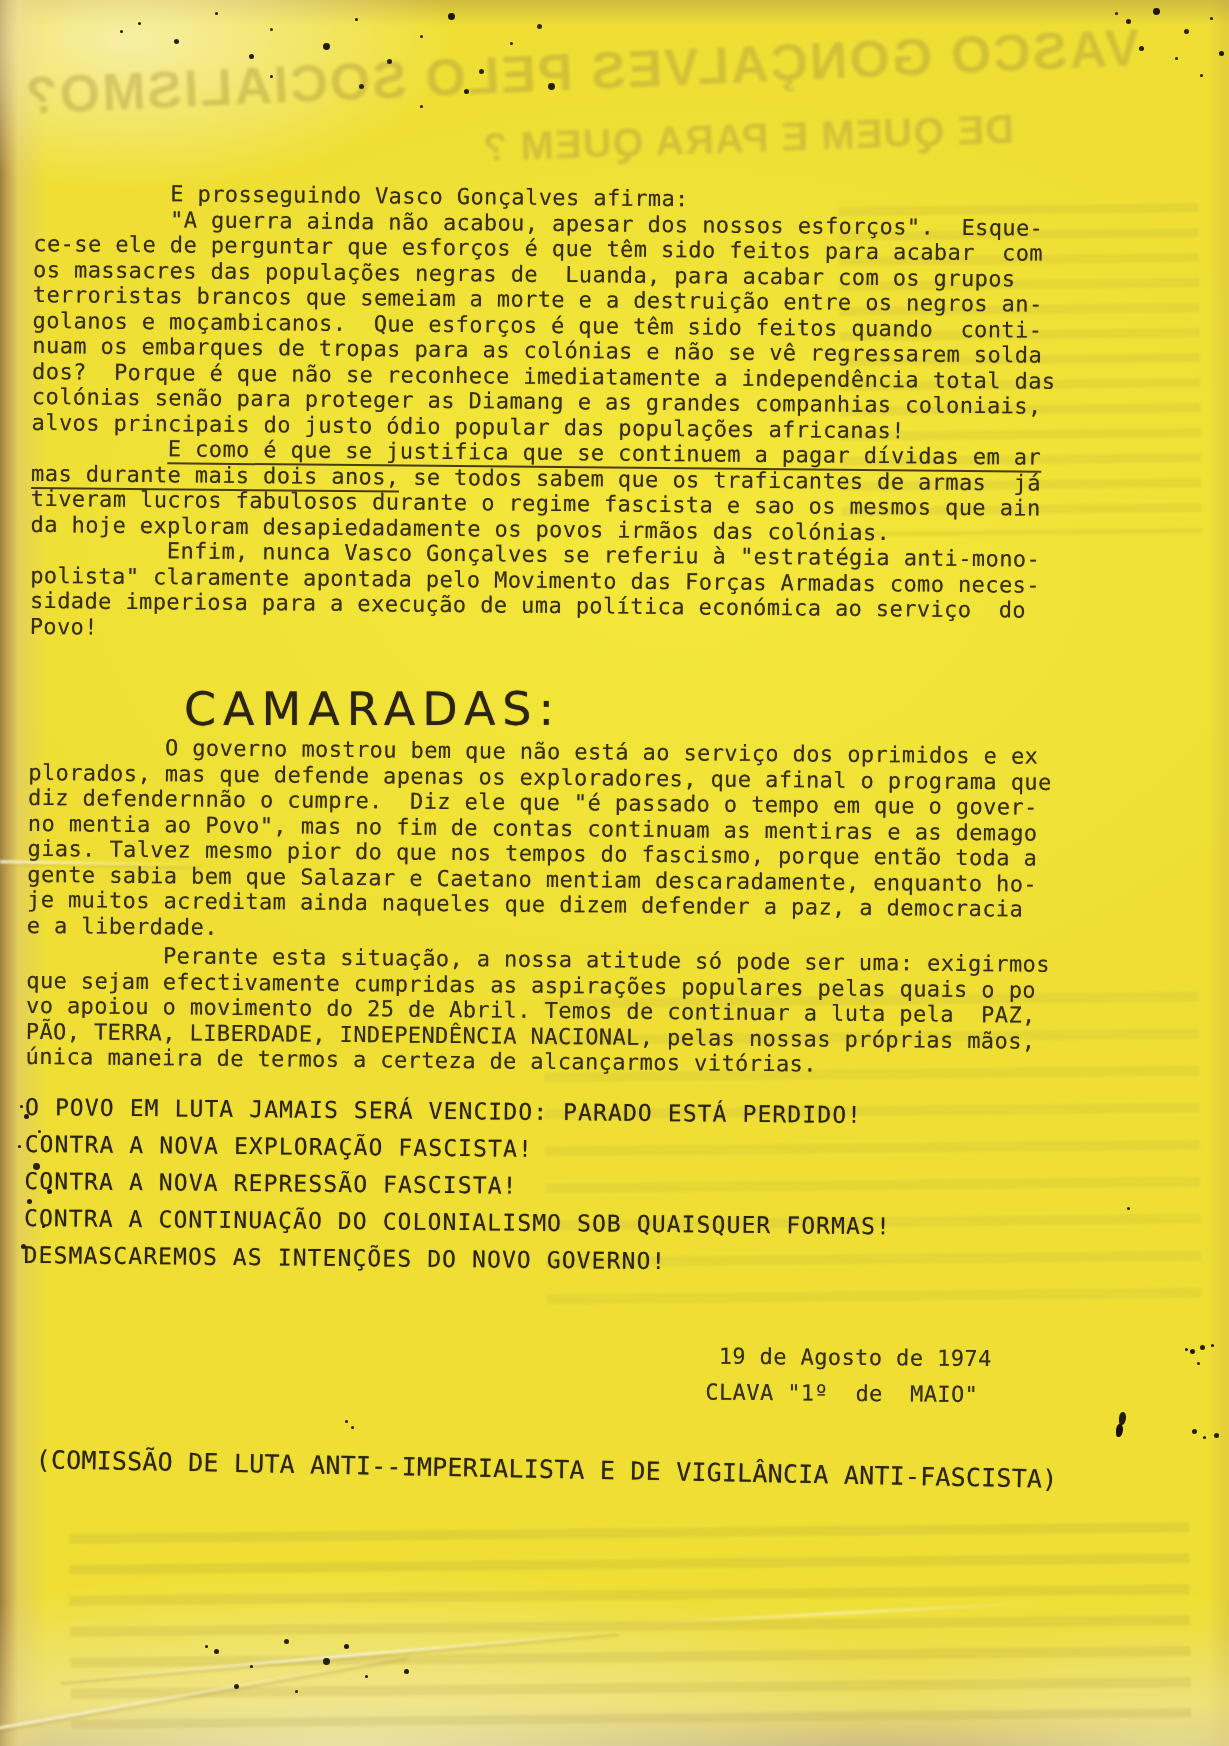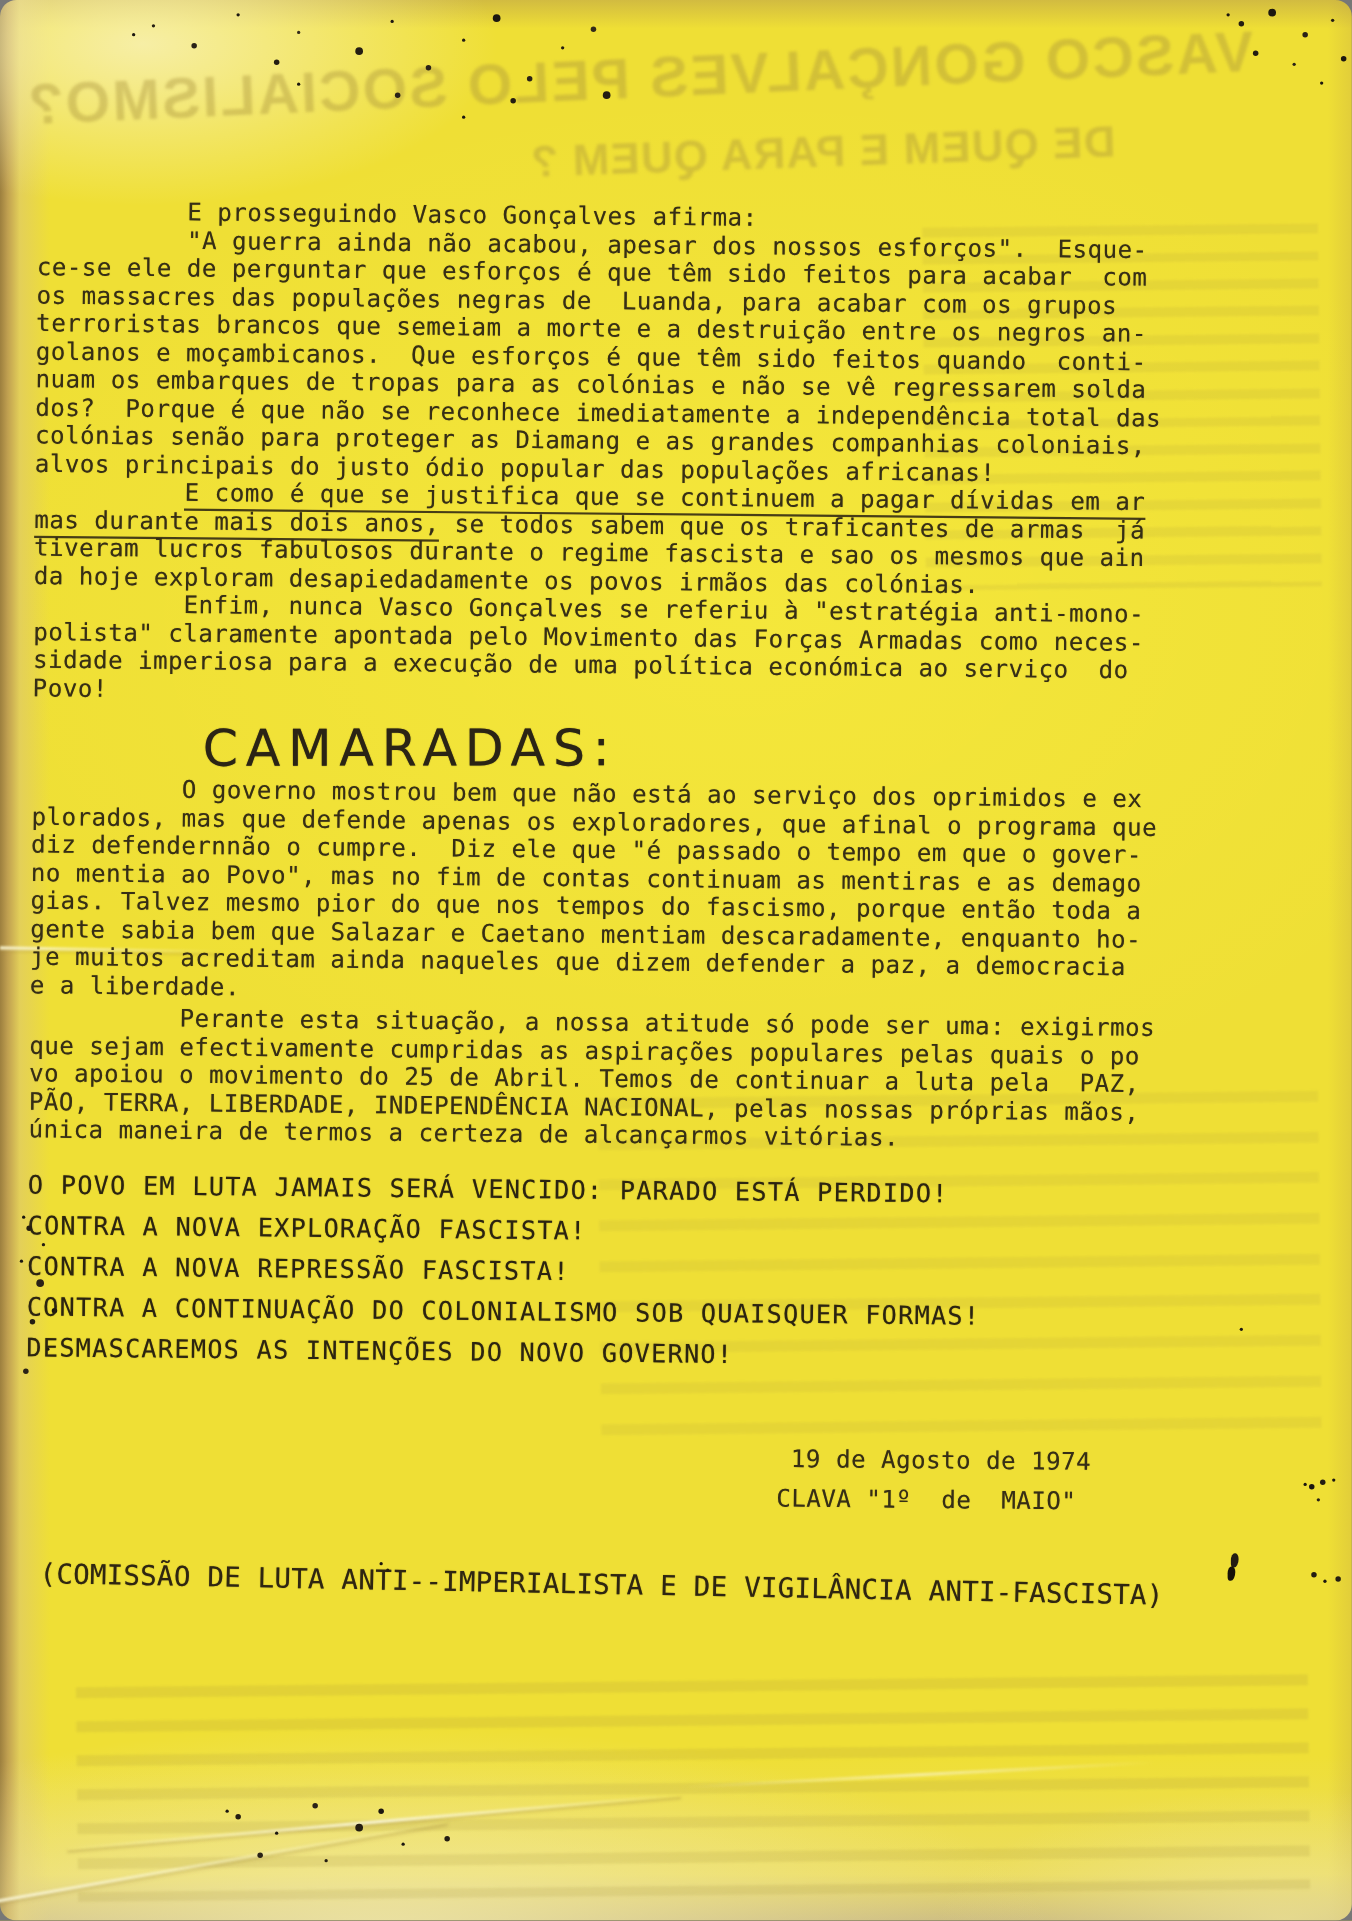--- a/index.html
+++ b/index.html
@@ -9,21 +9,20 @@
     background:
       radial-gradient(ellipse 460px 210px at 130px 40px, rgba(248,241,185,0.85), rgba(248,241,185,0) 70%),
       radial-gradient(ellipse 820px 260px at 28% 101%, rgba(243,235,170,0.85), rgba(243,235,170,0) 75%),
       radial-gradient(ellipse 420px 160px at 95% 100%, rgba(240,230,150,0.7), rgba(240,230,150,0) 75%),
       linear-gradient(90deg, #9c7f3e 0px, #c0a050 7px, rgba(221,199,108,0.65) 18px, rgba(240,224,60,0) 46px),
       linear-gradient(180deg, rgba(186,158,74,0.55) 0px, rgba(240,224,60,0) 26px),
       linear-gradient(270deg, rgba(190,160,70,0.28) 0px, rgba(240,224,60,0) 22px),
       linear-gradient(0deg, #c9b87e 0px, rgba(233,219,130,0.55) 42px, rgba(240,224,60,0) 150px),
       radial-gradient(ellipse 900px 600px at 55% 32%, rgba(255,246,70,0.35), rgba(255,246,70,0) 80%),
       #efdf35;
-    border-radius: 15px;
   }
   
   .ghost{position:absolute; color:rgba(167,146,58,0.40); filter:blur(1.6px);
          font-family:"Liberation Sans", sans-serif; font-weight:bold; white-space:nowrap;}
   .ghost-t1{left:88px; top:40px; width:1052px; font-size:52px; letter-spacing:2px;
             text-align:center; transform:rotate(-2.5deg) scaleX(-1);}
   .ghost-t2{left:468px; top:116px; width:560px; font-size:40px; letter-spacing:1px;
             text-align:center; transform:rotate(-2deg) scaleX(-1);}
   .ghost-block{position:absolute; filter:blur(1.2px); transform:rotate(-0.6deg);}
   .gb-a{left:840px; top:205px; width:360px; height:330px;
@@ -46,21 +45,21 @@
   .sp{position:absolute; width:3px; height:3px; background:#1c1710; border-radius:50%;}
   .blob{position:absolute; left:1116px; top:1424px; width:7px; height:13px; background:#171208;
         border-radius:50% 40% 60% 30%; box-shadow:3px -12px 0 0 #241d12;}
   
   .typed{position:absolute; left:34px; top:180px; width:1040px;
          transform:rotate(0.55deg); transform-origin:0 0;
          color:rgba(46,38,20,0.90); font-size:22px; line-height:25.5px; letter-spacing:0.4px;
          text-shadow:0 0 0.7px rgba(46,38,20,0.55);}
   .tline{white-space:pre;}
   .ul{border-bottom:2.5px solid rgba(40,32,16,0.85); padding-bottom:1px;}
-  .heading{margin:9px 0 0 155px; height:52px; font-family:"DejaVu Sans", sans-serif;
+  .heading{margin:38px 0 0 155px; height:52px; font-family:"DejaVu Sans", sans-serif;
            font-weight:400; font-size:46px; line-height:52px; letter-spacing:7px;
            color:#2b2415; transform:rotate(-0.6deg); text-shadow:0 0 1px rgba(43,36,21,0.7);}
   .para2{margin-top:5px;} .para3{margin-top:4px;}
   .slogans{margin-top:19px; font-size:23px; letter-spacing:1.1px;
            color:rgba(38,30,15,0.93); text-shadow:0 0 0.9px rgba(38,30,15,0.6);}
   .slogans .tline{line-height:37px;}
   .dateblock{margin:58px 0 0 683px; line-height:36px;}
   .date1{padding-left:13px;}
   .committee{margin:48px 0 0 14px; font-size:25px; letter-spacing:0.2px; white-space:pre;
              transform:rotate(0.55deg); color:rgba(40,32,16,0.92); text-shadow:0 0 0.9px rgba(40,32,16,0.6);}

